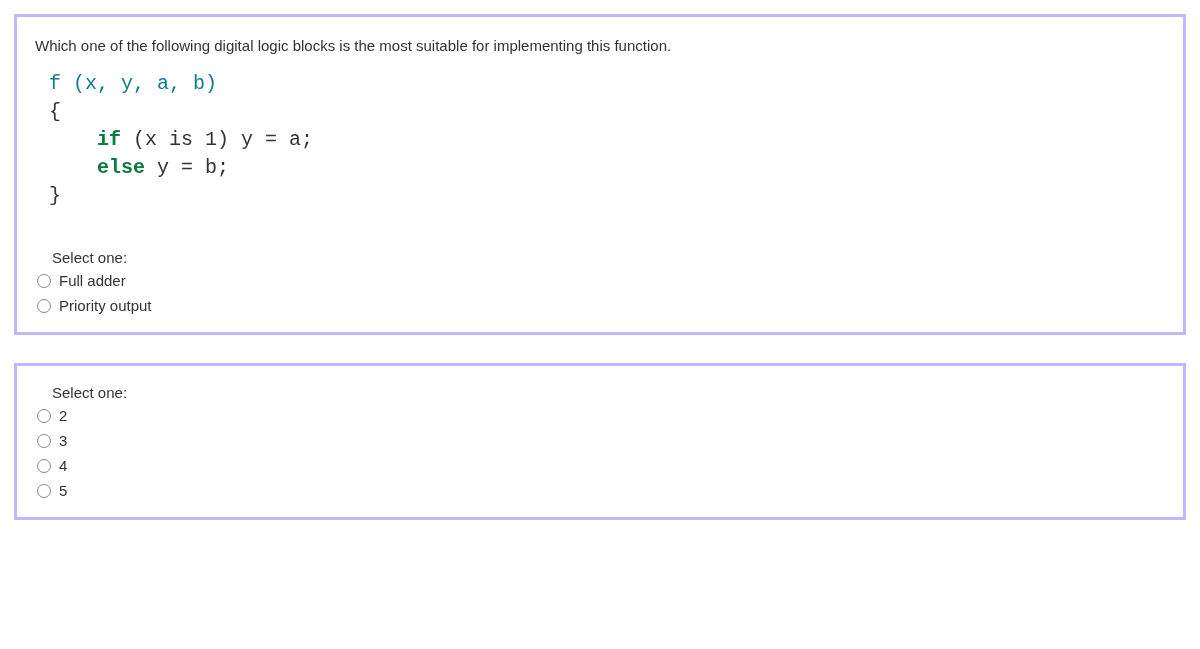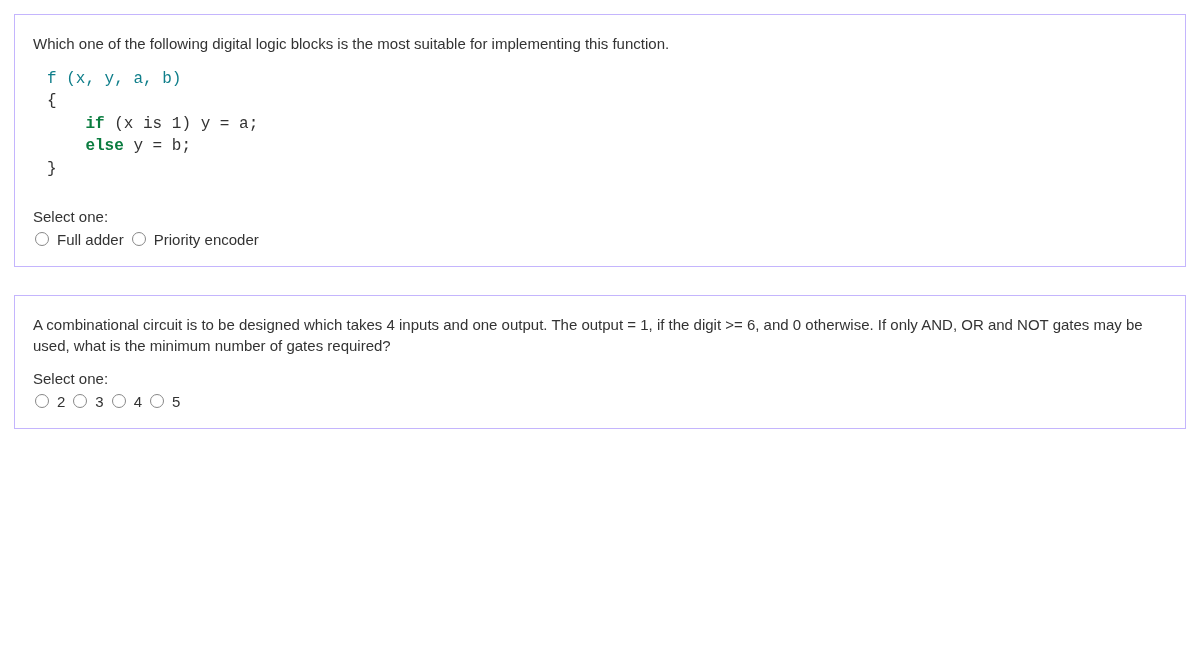--- a/index.html
+++ b/index.html
@@ -9,53 +9,54 @@
     }
     body {
       font-family: "Segoe UI", "Helvetica Neue", Arial, sans-serif;
       font-size: 15px;
       color: #333;
       background: #fff;
       padding: 14px;
       width: 1200px;
     }
     .question-box {
-      border: 1px solid #c4b5fd;
+      border: 3px solid #c4b5fd;
       padding: 18px;
       margin-bottom: 28px;
       background: #fff;
     }
     .question-text {
       color: #333;
       margin-bottom: 14px;
       line-height: 1.4;
     }
     .code-block {
       font-family: "Consolas", "Courier New", monospace;
-      font-size: 16px;
+      font-size: 20px;
       color: #333;
       line-height: 1.4;
       margin-left: 14px;
-      margin-bottom: 28px;
+      margin-bottom: 39px;
       white-space: pre;
     }
     .code-sig {
       color: #0f7e8a;
     }
     .code-kw {
       color: #0a7c3f;
       font-weight: bold;
     }
     .select-one {
       color: #333;
       margin-bottom: 6px;
+      margin-left: 17px;
     }
     .options {
       display: flex;
-      flex-direction: row;
+      flex-direction: column;
       gap: 8px;
       margin-left: 2px;
     }
     .option {
       display: flex;
       align-items: center;
       gap: 8px;
     }
     .radio {
       width: 14px;
@@ -82,27 +83,26 @@
 <span>}</span></div>
 
   <div class="select-one">Select one:</div>
   <div class="options">
     <div class="option">
       <span class="radio"></span>
       <span class="option-label">Full adder</span>
     </div>
     <div class="option">
       <span class="radio"></span>
-      <span class="option-label">Priority encoder</span>
+      <span class="option-label">Priority output</span>
     </div>
   </div>
 </div>
 
 <div class="question-box">
-  <div class="question-text">A combinational circuit is to be designed which takes 4 inputs and one output. The output = 1, if the digit &gt;= 6, and 0 otherwise. If only AND, OR and NOT gates may be used, what is the minimum number of gates required?</div>
 
   <div class="select-one">Select one:</div>
   <div class="options">
     <div class="option">
       <span class="radio"></span>
       <span class="option-label">2</span>
     </div>
     <div class="option">
       <span class="radio"></span>
       <span class="option-label">3</span>

